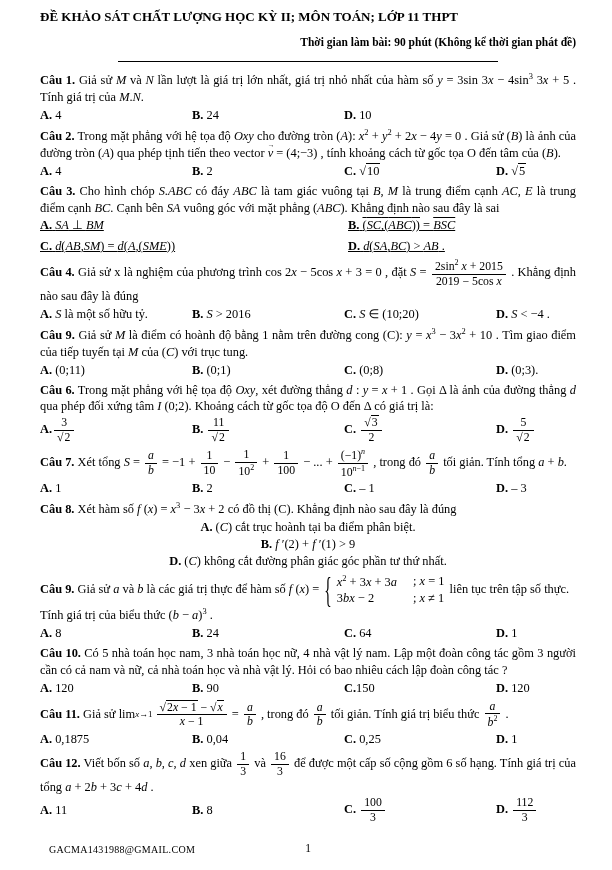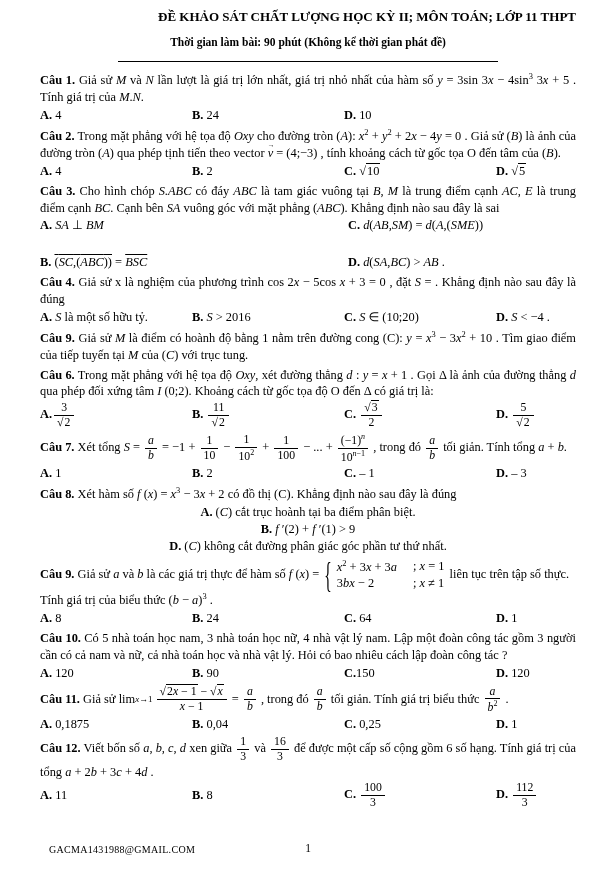--- a/index.html
+++ b/index.html
@@ -3,27 +3,27 @@
 <meta charset="utf-8">
 <style>
   * { margin:0; padding:0; box-sizing:border-box; }
   html,body { background:#fff; }
   body {
     width:612px; height:870px; position:relative; overflow:hidden;
     color:#000; font-family:"Liberation Serif", serif;
     font-size:12.4px; line-height:1.36;
   }
   .page { padding:8px 36px 0 40px; }
-  .hdr-title { text-align:right; font-weight:bold; font-size:13px; }
-  .hdr-sub { text-align:center; font-weight:bold; font-size:11.5px; margin-top:9px; }
+  .hdr-title { text-align:left; font-weight:bold; font-size:13px; }
+  .hdr-sub { text-align:right; font-weight:bold; font-size:11.5px; margin-top:9px; }
   .hdr-line { width:380px; margin:11px auto 9px; border-top:1.7px solid #000; }
   .q { margin-top:3px; }
   .stem { text-align:justify; }
   .opts { display:grid; grid-template-columns:152px 152px 152px 1fr; align-items:center; margin-top:1px; }
-  .opts.cols2 { grid-template-columns:308px 1fr; row-gap:20px; }
+  .opts.cols2 { grid-template-columns:308px 1fr; row-gap:4px;text-decoration:underline; }
   .opts.stack { grid-template-columns:1fr;text-align:center; }
   .opt { white-space:nowrap; }
   i { font-family:"Liberation Serif", serif; }
   sup { font-size:0.68em; }
   
   .fr { display:inline-flex; flex-direction:column; vertical-align:middle; text-align:center; line-height:1.15; font-size:0.95em; margin:0 2px; }
   .fr .nu { padding:0 3px; }
   .fr .de { border-top:1px solid #000; padding:0 3px; }
   
   .rad { border-top:1px solid #000; padding:0 1px; }
@@ -67,38 +67,47 @@
       <span class="opt"><b>B.</b> 2</span>
       <span class="opt"><b>C.</b> √<span class="rad">10</span></span>
       <span class="opt"><b>D.</b> √<span class="rad">5</span></span>
     </div>
   </div>
 
   <div class="q">
     <div class="stem"><b>Câu 3.</b> Cho hình chóp <i>S.ABC</i> có đáy <i>ABC</i> là tam giác vuông tại <i>B</i>, <i>M</i> là trung điểm cạnh <i>AC</i>, <i>E</i> là trung điểm cạnh <i>BC</i>. Cạnh bên <i>SA</i> vuông góc với mặt phẳng (<i>ABC</i>). Khẳng định nào sau đây là sai</div>
     <div class="opts cols2">
       <span class="opt"><b>A.</b> <i>SA</i> ⊥ <i>BM</i></span>
+      <span class="opt"><b>B.</b> <span class="ov">(<i>SC</i>,(<i>ABC</i>))</span> = <span class="ov"><i>BSC</i></span></span>
       <span class="opt"><b>C.</b> <i>d</i>(<i>AB</i>,<i>SM</i>) = <i>d</i>(<i>A</i>,(<i>SME</i>))</span>
-      <span class="opt"><b>B.</b> <span class="ov">(<i>SC</i>,(<i>ABC</i>))</span> = <span class="ov"><i>BSC</i></span></span>
       <span class="opt"><b>D.</b> <i>d</i>(<i>SA</i>,<i>BC</i>) &gt; <i>AB</i> .</span>
     </div>
   </div>
 
   <div class="q">
-    <div class="stem"><b>Câu 4.</b> Giả sử x là nghiệm của phương trình cos 2<i>x</i> − 5cos <i>x</i> + 3 = 0 , đặt <i>S</i> =  . Khẳng định nào sau đây là đúng</div>
+    <div class="stem"><b>Câu 4.</b> Giả sử x là nghiệm của phương trình cos 2<i>x</i> − 5cos <i>x</i> + 3 = 0 , đặt <i>S</i> = <span class="fr">
+          <span class="nu">2sin<sup>2</sup> <i>x</i> + 2015</span>
+          <span class="de">2019 − 5cos <i>x</i></span>
+        </span> . Khẳng định nào sau đây là đúng</div>
     <div class="opts">
       <span class="opt"><b>A.</b> <i>S</i> là một số hữu tỷ.</span>
       <span class="opt"><b>B.</b> <i>S</i> &gt; 2016</span>
       <span class="opt"><b>C.</b> <i>S</i> ∈ (10;20)</span>
       <span class="opt"><b>D.</b> <i>S</i> &lt; −4 .</span>
     </div>
   </div>
 
   <div class="q">
     <div class="stem"><b>Câu 9.</b> Giả sử <i>M</i> là điểm có hoành độ bằng 1 nằm trên đường cong (C): <i>y</i> = <i>x</i><sup>3</sup> − 3<i>x</i><sup>2</sup> + 10 . Tìm giao điểm của tiếp tuyến tại <i>M</i> của (<i>C</i>) với trục tung.</div>
+    <div class="opts">
+      <span class="opt"><b>A.</b> (0;11)</span>
+      <span class="opt"><b>B.</b> (0;1)</span>
+      <span class="opt"><b>C.</b> (0;8)</span>
+      <span class="opt"><b>D.</b> (0;3).</span>
+    </div>
   </div>
 
   <div class="q">
     <div class="stem"><b>Câu 6.</b> Trong mặt phẳng với hệ tọa độ <i>Oxy</i>, xét đường thẳng <i>d</i> : <i>y</i> = <i>x</i> + 1 . Gọi Δ là ảnh của đường thẳng <i>d</i> qua phép đối xứng tâm <i>I</i> (0;2). Khoảng cách từ gốc tọa độ O đến Δ có giá trị là:</div>
     <div class="opts">
       <span class="opt"><b>A.</b><span class="fr">
             <span class="nu">3</span>
             <span class="de">√<span class="rad">2</span></span>
           </span></span>
       <span class="opt"><b>B.</b> <span class="fr">

